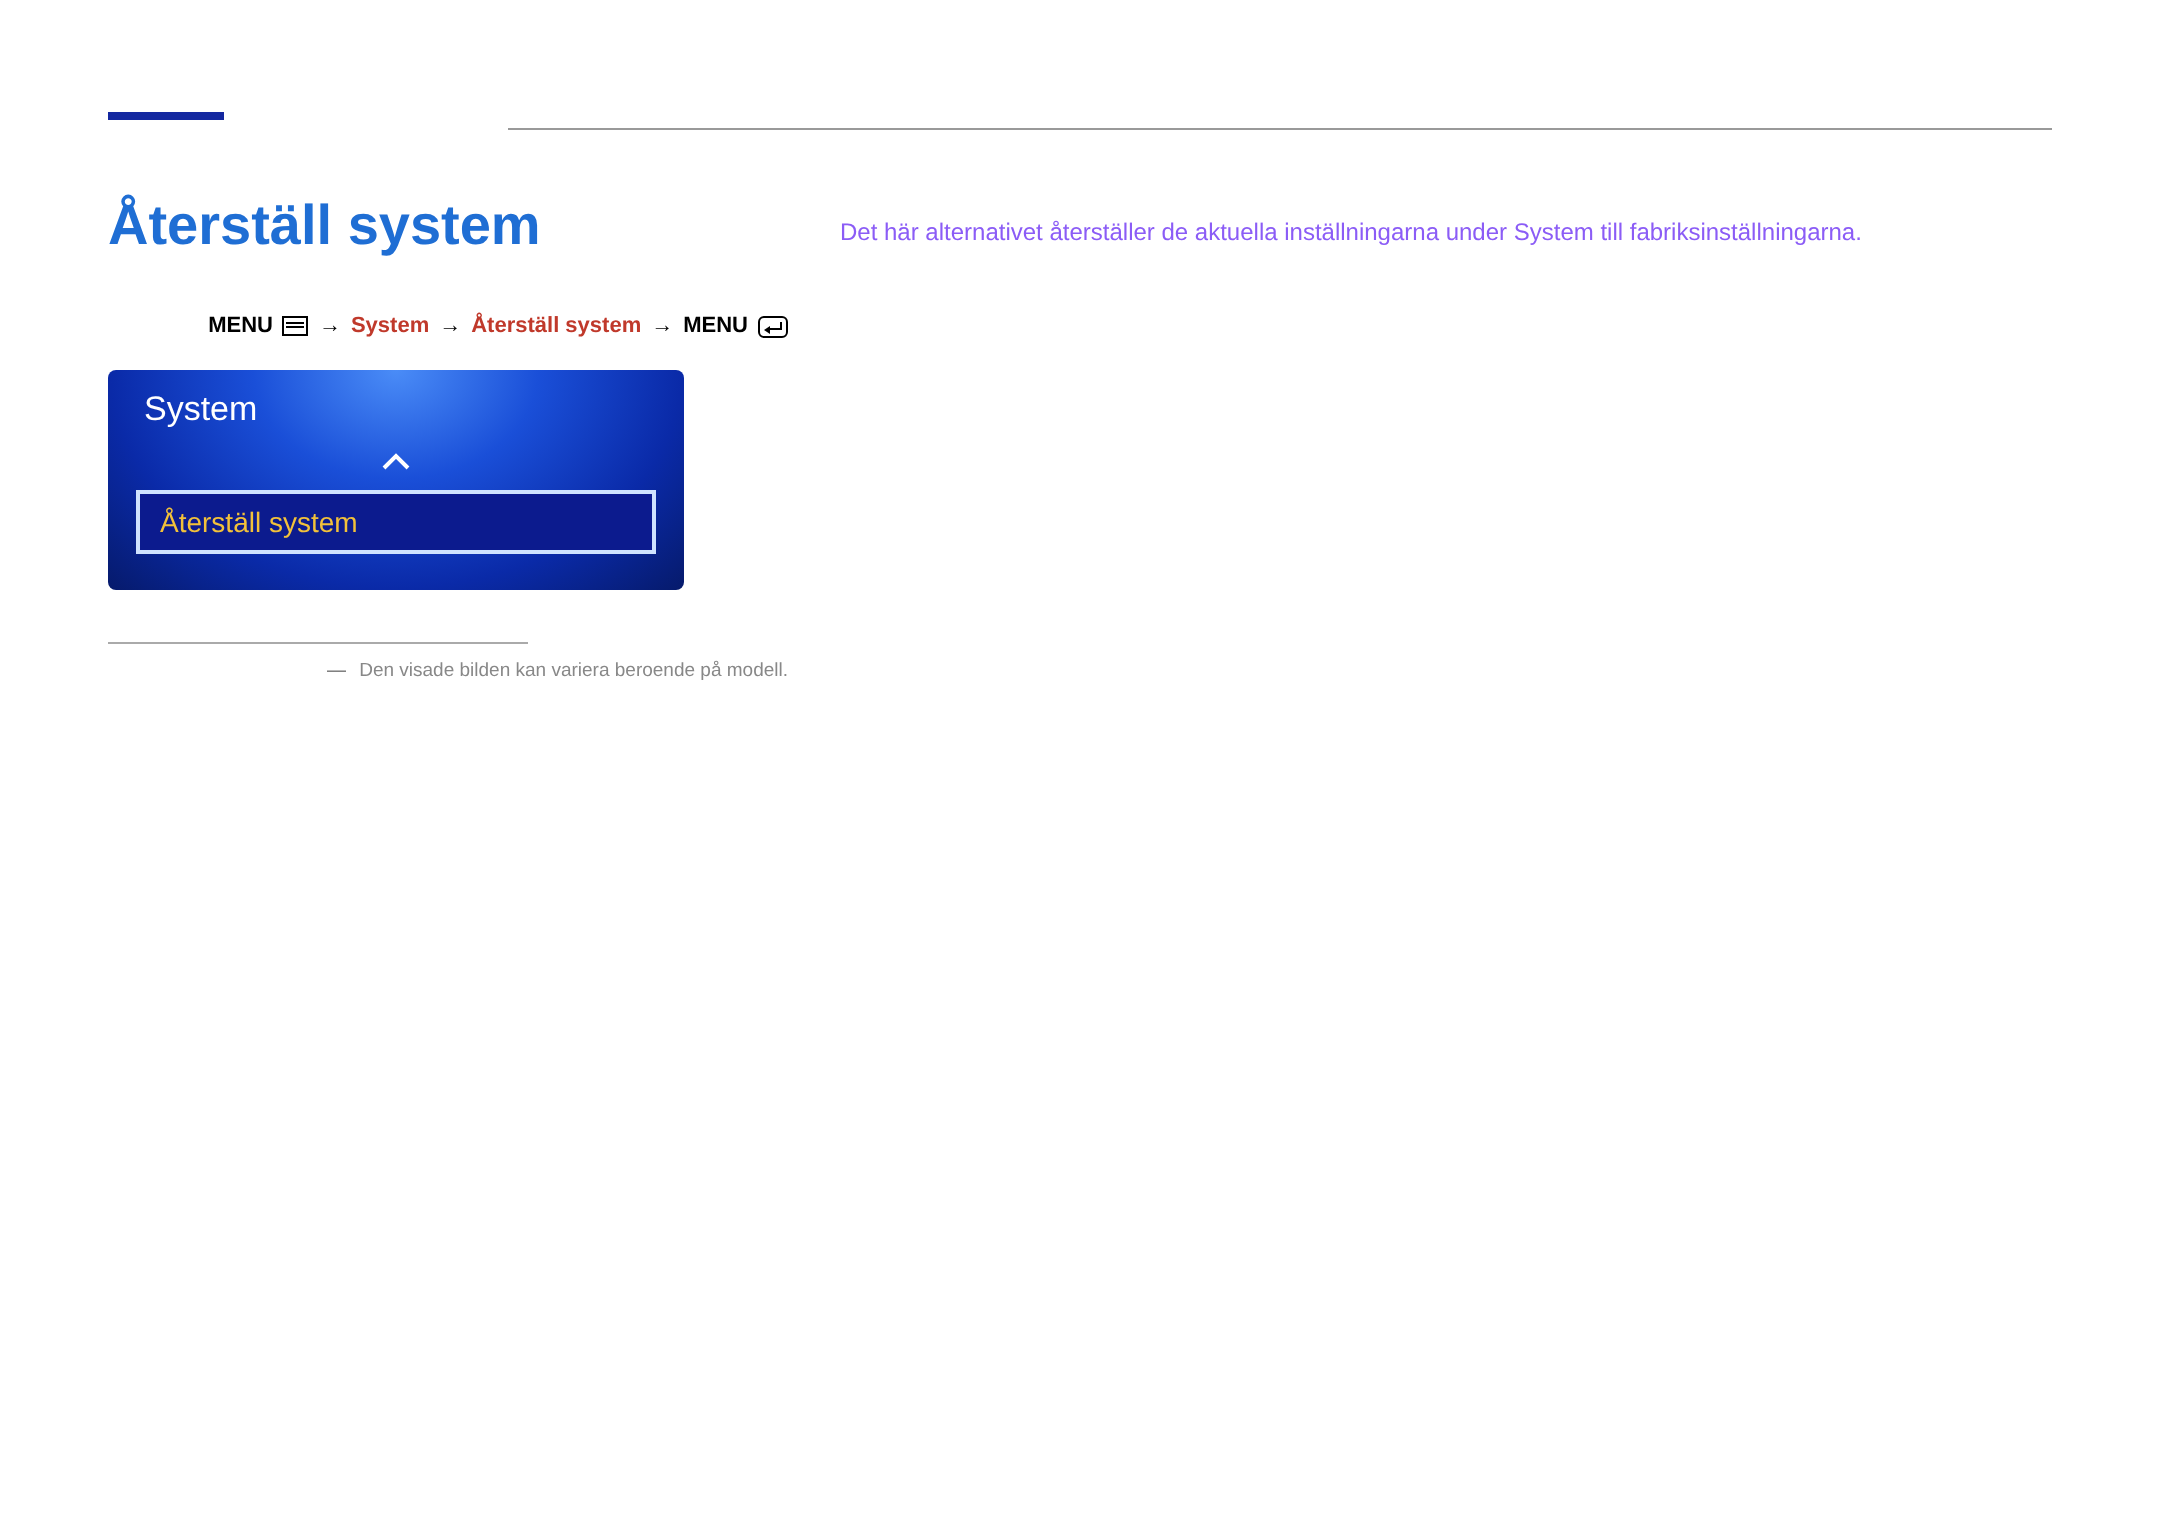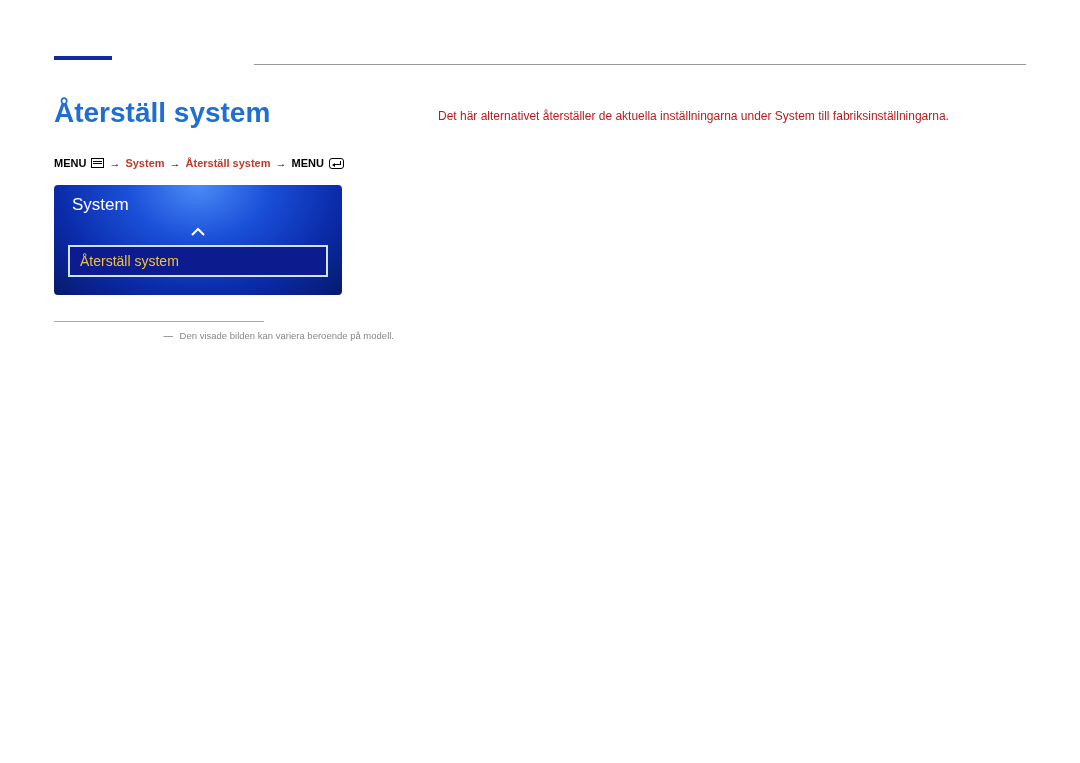--- a/index.html
+++ b/index.html
@@ -21,21 +21,21 @@
       margin-bottom: 4px;
     }
     .rule {
       border: none;
       border-top: 1px solid #999;
       margin-left: 200px;
       margin-bottom: 32px;
     }
     .content {
       display: flex;
-      gap: 44px;
+      gap: 26px;
     }
     .left-col {
       width: 340px;
       flex-shrink: 0;
     }
     .right-col {
       flex: 1;
       padding-top: 10px;
     }
     .page-title {
@@ -44,20 +44,21 @@
       font-weight: bold;
       margin-bottom: 28px;
     }
     .breadcrumb {
       font-size: 11px;
       margin-bottom: 16px;
       display: flex;
       align-items: center;
       flex-wrap: wrap;
       gap: 5px;
+      justify-content: flex-end;
     }
     .breadcrumb .bold {
       font-weight: bold;
       color: #000;
     }
     .breadcrumb .red {
       font-weight: bold;
       color: #c0392b;
     }
     .breadcrumb .arrow {
@@ -150,21 +151,21 @@
       font-size: 9.5px;
       color: #888;
       text-align: right;
     }
     .footnote .dash {
       color: #666;
       margin-right: 4px;
     }
     .description {
       font-size: 12px;
-      color: #b91c1c;
+      color: #8b5cf6;
       line-height: 1.5;
     }
   </style>
 </head>
 <body>
 
 <div class="accent-bar"></div>
 <hr class="rule">
 
 <div class="content">

